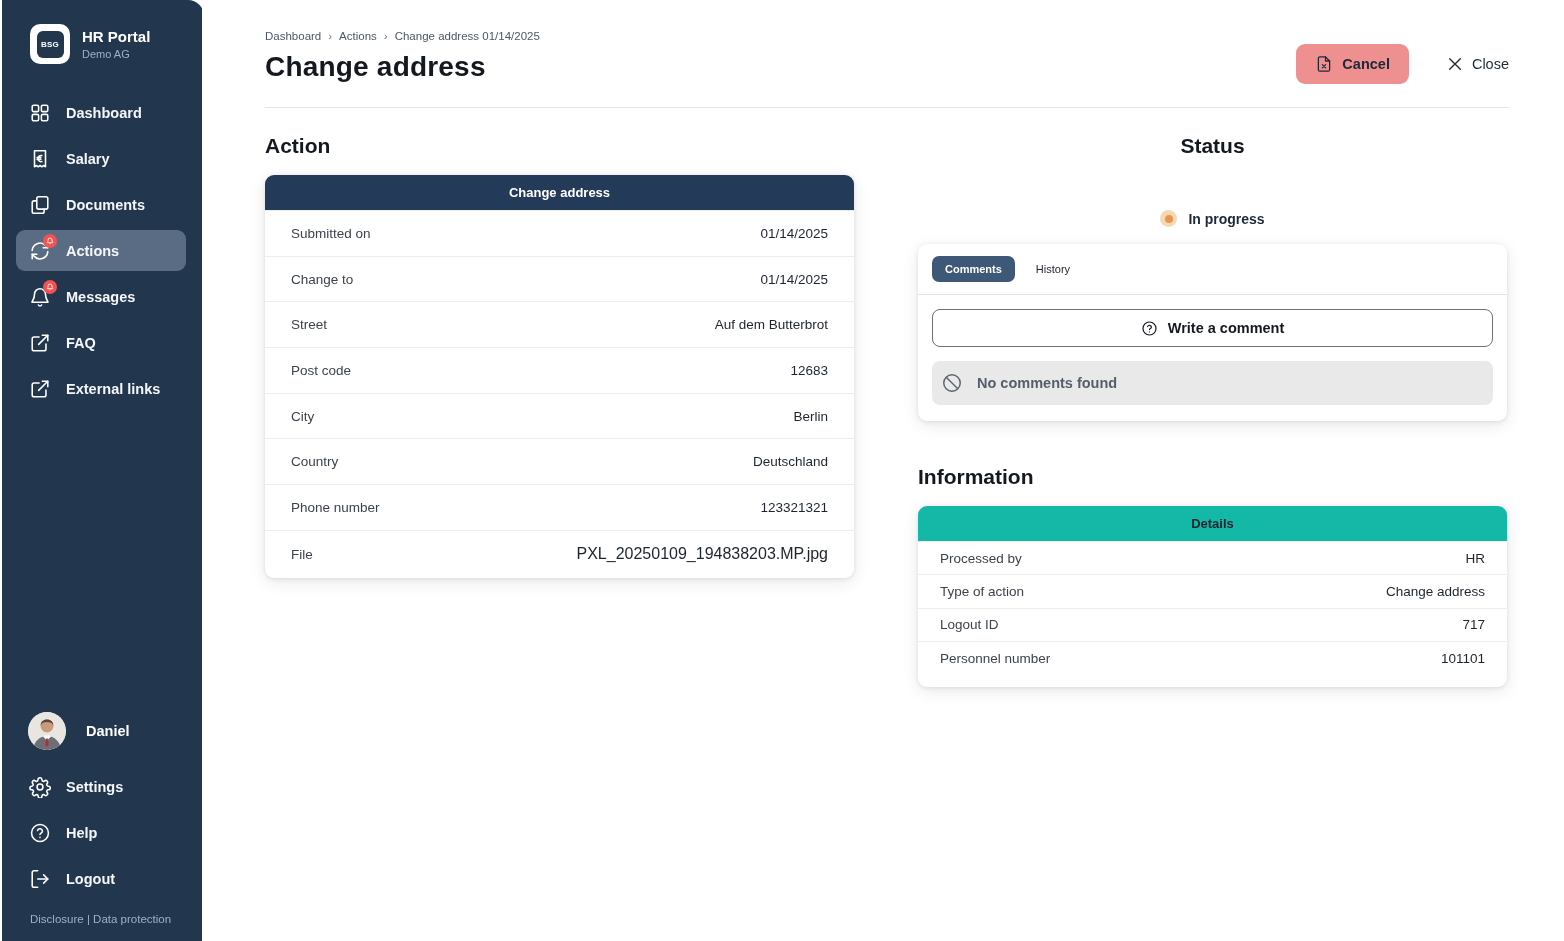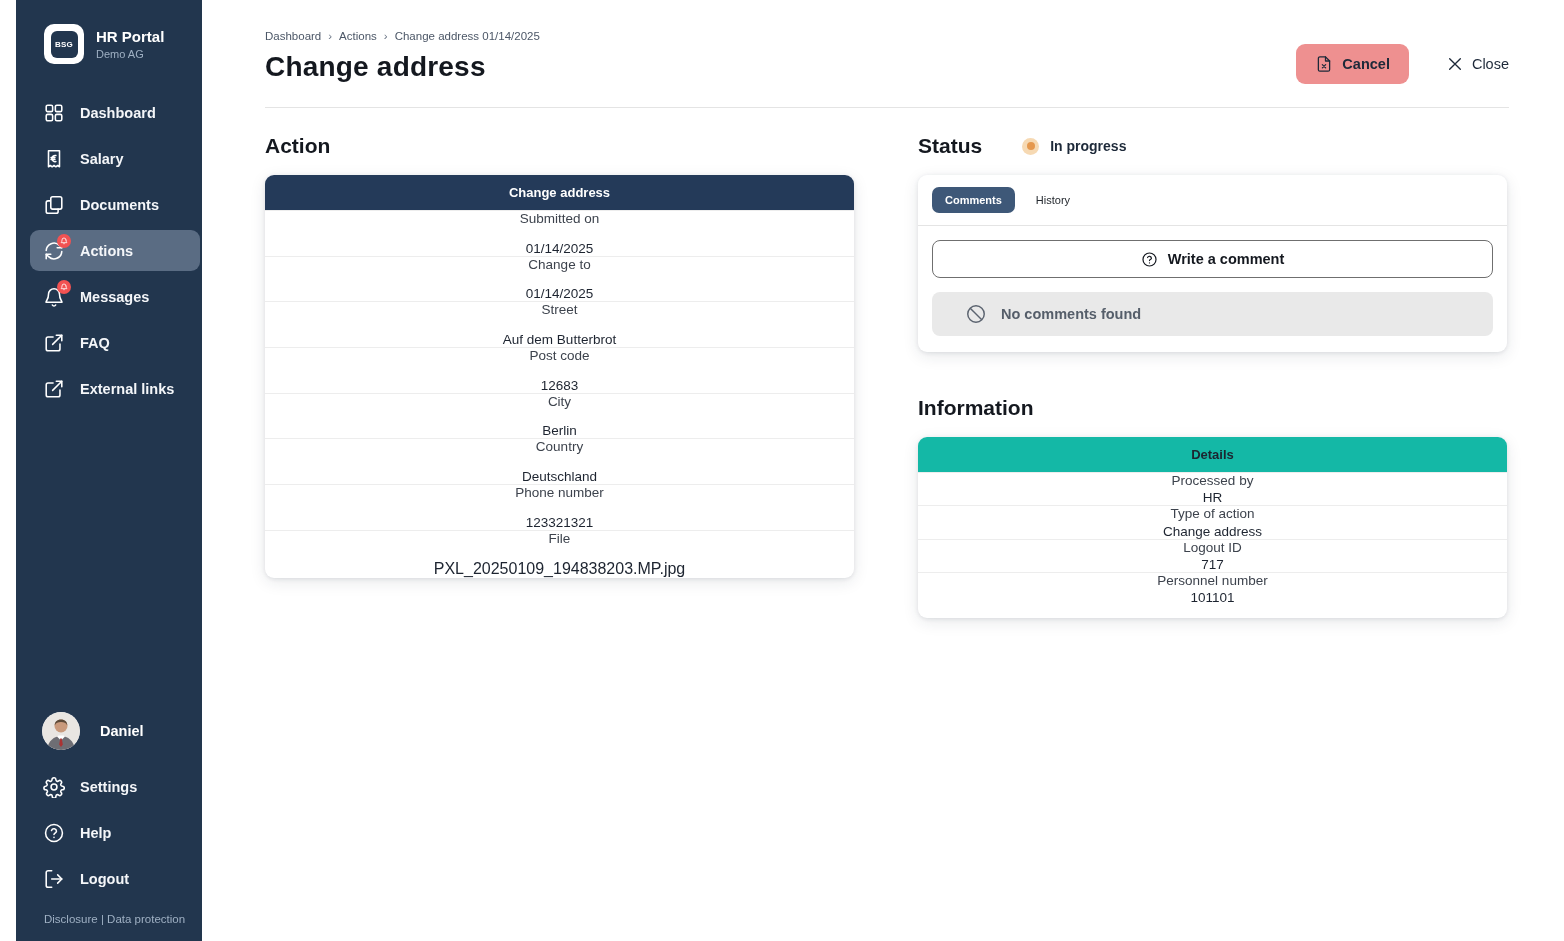--- a/index.html
+++ b/index.html
@@ -5,21 +5,21 @@
   * { margin: 0; padding: 0; box-sizing: border-box; }
   html, body { width: 1564px; height: 941px; overflow: hidden; }
   body {
     font-family: "Liberation Sans", sans-serif;
     background: #ffffff;
     color: #1d2939;
   }
 
   
   .sidebar {
-    position: absolute; left: 16px; top: 0; bottom: 0; width: 202px;
+    position: absolute; left: 2px; top: 0; bottom: 0; width: 202px;
     background: #22364e;
     border-top-right-radius: 16px;
     display: flex; flex-direction: column;
     color: #fff;
   }
   .brand { display: flex; align-items: center; gap: 12px; padding: 24px 0 10px 28px; }
   .brand-logo {
     width: 40px; height: 40px; background: #ffffff; border-radius: 10px;
     display: flex; align-items: center; justify-content: center; flex: 0 0 auto;
   }
@@ -92,51 +92,51 @@
   }
   .table-card { overflow: hidden; }
   .table-head {
     height: 35px; display: flex; align-items: center; justify-content: center;
     font-size: 13px; font-weight: bold;
   }
   .table-head.navy { background: #243a59; color: #fff; }
   .table-head.gray { background: #14b8a6; color: #1d2430; }
   .kv-row {
     display: flex; align-items: center; justify-content: space-between;
-    padding: 0 26px; border-top: 1px solid #ededed; flex-direction: column;
+    padding: 0 26px; border-top: 1px solid #ededed;
   }
   .kv-row:first-of-type { border-top: none; }
   .action-table .kv-row { height: 45.7px; }
   .info-table .kv-row { height: 33.3px; padding: 0 22px; }
   .kv-label { font-size: 13.5px; color: #3d434d; }
   .kv-value { font-size: 13.5px; color: #1d2430; }
   .kv-value.file-link { font-size: 16px; cursor: pointer; }
   .info-table { padding-bottom: 13px; }
 
   
-  .status-line { display: flex; align-items: center; gap: 40px; }
+  .status-line { display: flex; align-items: center; gap: 52px; flex-direction: column; }
   .status-badge { display: flex; align-items: center; gap: 11px; }
   .status-dot { width: 17px; height: 17px; border-radius: 50%; background: #f6d9b3; display: flex; align-items: center; justify-content: center; }
   .status-dot-inner { width: 8px; height: 8px; border-radius: 50%; background: #e5984e; }
   .status-text { font-size: 14px; font-weight: bold; color: #1d2939; }
 
   .comments-card { }
   .tabs-row { display: flex; align-items: center; gap: 8px; padding: 12px 14px; border-bottom: 1px solid #e4e4e4; }
   .tab { font-size: 11px; padding: 7px 13px; border-radius: 7px; cursor: pointer; color: #24292f; }
   .tab.active { background: #3e5878; color: #fff; font-weight: bold; }
   .comments-body { padding: 14px 14px 16px 14px; }
   .write-comment-btn {
     width: 100%; height: 38px; background: #fff; border: 1px solid #6f6f6f; border-radius: 8px;
     display: flex; align-items: center; justify-content: center; gap: 10px;
     font-family: inherit; font-size: 14.5px; font-weight: bold; color: #14181f; cursor: pointer;
   }
   .write-comment-btn svg { width: 17px; height: 17px; stroke: #14181f; fill: none; stroke-width: 1.7; stroke-linecap: round; }
   .no-comments {
     margin-top: 14px; background: #e9e9e9; border-radius: 8px; height: 44px;
-    display: flex; align-items: center; gap: 14px; padding: 0 33px;
+    display: flex; align-items: center; gap: 14px; padding: 0 9px;
   }
   .no-comments svg { width: 22px; height: 22px; stroke: #5c6470; fill: none; stroke-width: 1.6; }
   .no-comments-text { font-size: 14.5px; font-weight: bold; color: #555e6a; }
 
   .info-section { margin-top: 44px; }
 </style>
 </head>
 <body>
 
 <aside class="sidebar">

